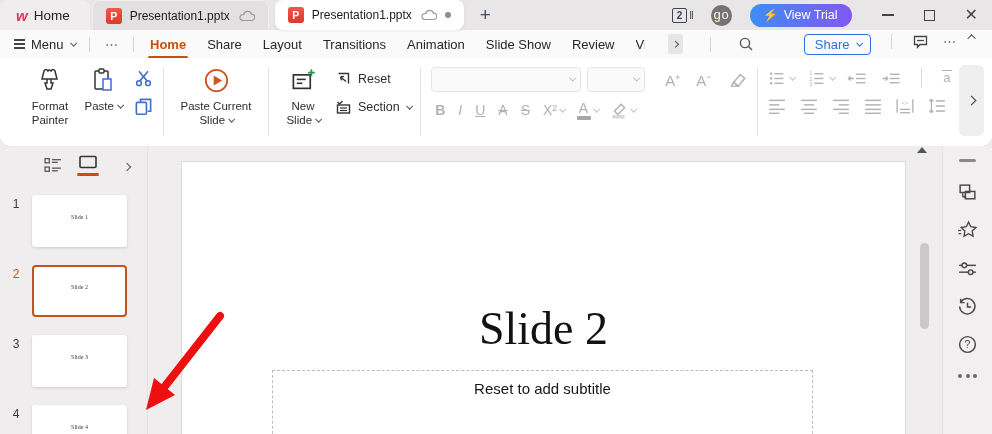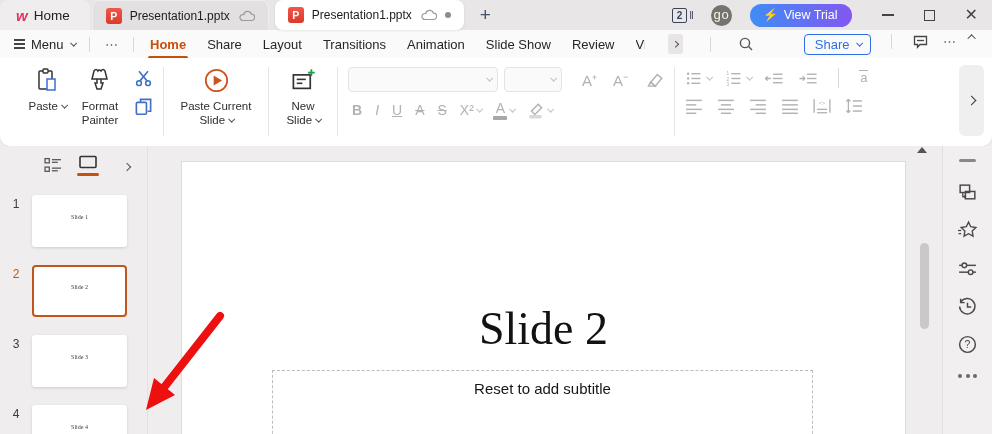--- a/index.html
+++ b/index.html
@@ -217,37 +217,37 @@
         <path d="M2.5 2.5 h12 v8 h-6.5 l-2.5 2.8 v-2.8 h-3 z" fill="none" stroke="#454545" stroke-width="1.3"></path>
         <line x1="5" y1="6.5" x2="12" y2="6.5" stroke="#454545" stroke-width="1.3"></line>
       </svg>
     <span class="icon-dim">⋯</span>
     <span class="chev up" style="border-color:#444;"></span>
   </div>
 </div>
 
 <div class="ribbon">
 
+  <div class="bigbtn" style="width:56px;">
+    <svg width="26" height="27" viewBox="0 0 26 27">
+      <path d="M7 4 q2-3 4 0 q1-2 3 0 q2-3 4 0 l2 8 H5 z" fill="none" stroke="#333" stroke-width="1.5"></path>
+      <path d="M10 12 v4 h-2 l2 6 h4 l2-6 h-2 v-4" fill="none" stroke="#333" stroke-width="1.5"></path>
+    </svg>
+    <span class="lbl">Format Painter</span>
+  </div>
   <div class="bigbtn" style="width:50px;">
     <svg width="26" height="27" viewBox="0 0 26 27">
       <rect x="5" y="4" width="13" height="18" rx="1" fill="none" stroke="#333" stroke-width="1.5"></rect>
       <rect x="9" y="2" width="5" height="4" rx="1" fill="#fff" stroke="#333" stroke-width="1.4"></rect>
       <rect x="13" y="12" width="8" height="11" fill="#fff" stroke="#3b6fd4" stroke-width="1.5"></rect>
     </svg>
     <span class="lblrow">
         <span class="lbl">Paste</span>
         <span class="chev down sm"></span>
       </span>
-  </div>
-  <div class="bigbtn" style="width:56px;">
-    <svg width="26" height="27" viewBox="0 0 26 27">
-      <path d="M7 4 q2-3 4 0 q1-2 3 0 q2-3 4 0 l2 8 H5 z" fill="none" stroke="#333" stroke-width="1.5"></path>
-      <path d="M10 12 v4 h-2 l2 6 h4 l2-6 h-2 v-4" fill="none" stroke="#333" stroke-width="1.5"></path>
-    </svg>
-    <span class="lbl">Format Painter</span>
   </div>
   <div class="smallcol">
     <svg width="19" height="18" viewBox="0 0 16 16">
       <line x1="4" y1="2" x2="11.5" y2="11" stroke="#4470c4" stroke-width="1.4"></line>
       <line x1="12" y1="2" x2="4.5" y2="11" stroke="#4470c4" stroke-width="1.4"></line>
       <circle cx="4" cy="12.6" r="2.1" fill="none" stroke="#4470c4" stroke-width="1.4"></circle>
       <circle cx="12" cy="12.6" r="2.1" fill="none" stroke="#4470c4" stroke-width="1.4"></circle>
     </svg>
     <svg width="19" height="19" viewBox="0 0 16 16">
       <rect x="2" y="4.5" width="8.5" height="10" rx="1" fill="#fff" stroke="#4470c4" stroke-width="1.4"></rect>
@@ -281,20 +281,40 @@
       <line x1="19" y1="2" x2="19" y2="8" stroke="#1e9e4a" stroke-width="1.6"></line>
       <line x1="16" y1="5" x2="22" y2="5" stroke="#1e9e4a" stroke-width="1.6"></line>
     </svg>
     <span class="lbl">
       <span>New</span><br>
       <span class="lblrow">
           <span>Slide</span>
           <span class="chev down sm"></span>
         </span>
     </span>
+  </div>
+  <div class="reset-col">
+    <div class="reset-row">
+      <svg width="17" height="16" viewBox="0 0 16 16">
+        <path d="M3 2.5 h10 v10" fill="none" stroke="#333" stroke-width="1.4"></path>
+        <line x1="10.5" y1="10.5" x2="5" y2="6" stroke="#333" stroke-width="1.4"></line>
+        <path d="M5 6 l1 3.4 M5 6 l3.6-.6" fill="none" stroke="#333" stroke-width="1.3"></path>
+      </svg>
+      <span>Reset</span>
+    </div>
+    <div class="reset-row">
+      <svg width="17" height="16" viewBox="0 0 16 16">
+        <path d="M2 3 l2 2 l3-3" fill="none" stroke="#333" stroke-width="1.3"></path>
+        <rect x="2" y="6" width="12" height="8" fill="none" stroke="#333" stroke-width="1.4"></rect>
+        <line x1="4.5" y1="9" x2="11.5" y2="9" stroke="#333" stroke-width="1.2"></line>
+        <line x1="4.5" y1="11.5" x2="11.5" y2="11.5" stroke="#333" stroke-width="1.2"></line>
+      </svg>
+      <span>Section</span>
+      <span class="chev down sm"></span>
+    </div>
   </div>
 
   <div class="rb-div"></div>
 
   <div class="fontgrp">
     <div class="combo-row">
       <div class="combo" style="width:150px;">
         <span></span>
         <span class="chev down sm"></span>
       </div>

